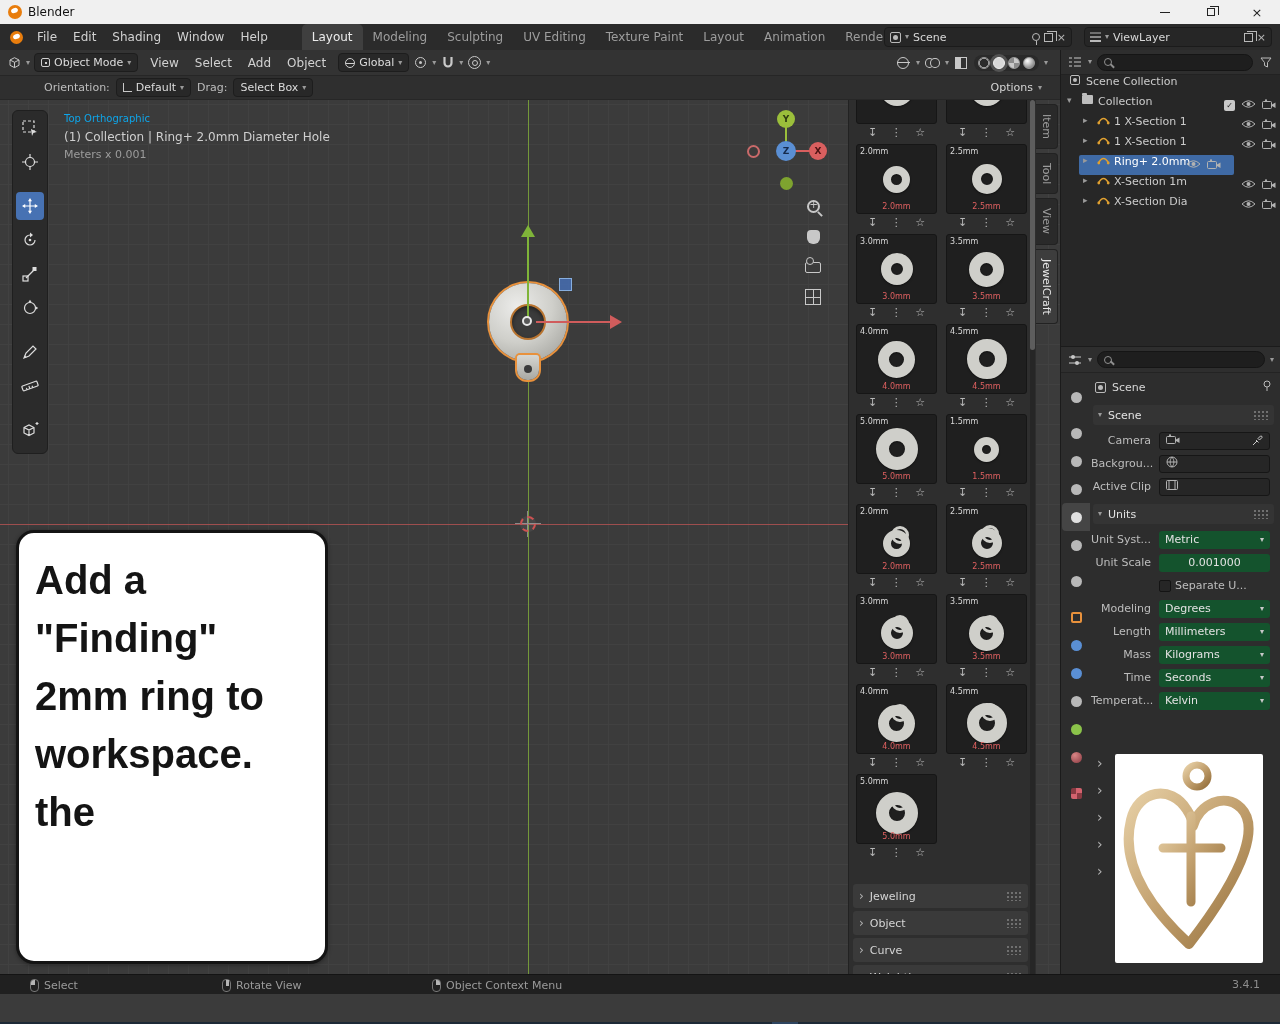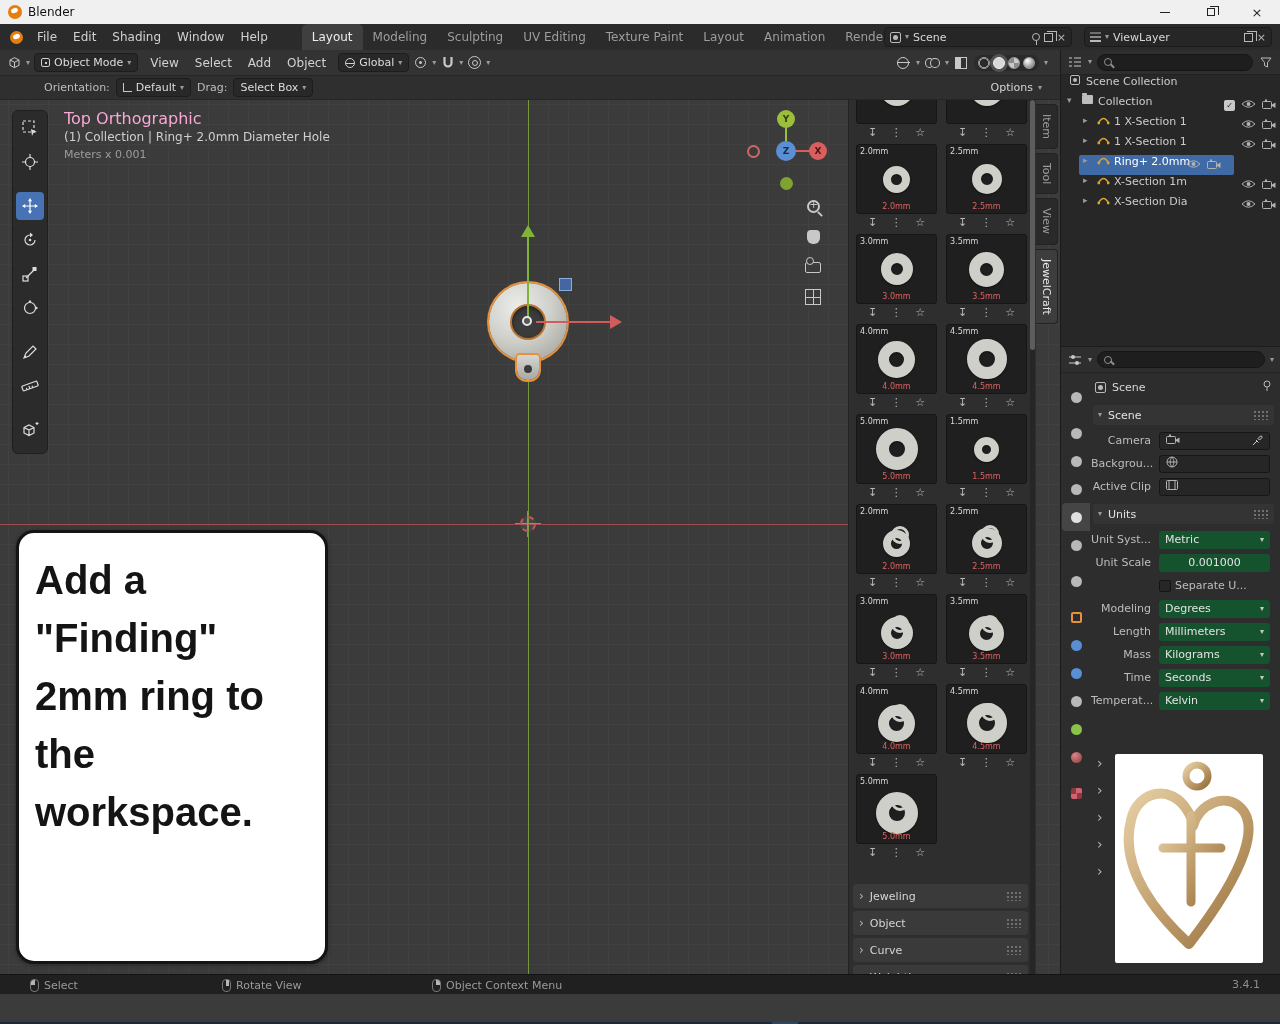--- a/index.html
+++ b/index.html
@@ -72,21 +72,21 @@
 .ts-label{font-size:11px;color:#bdbdbd}
 .mini-ax{display:inline-block;width:9px;height:9px;border-left:1px solid #c9c9c9;border-bottom:1px solid #c9c9c9}
 .options-dd{margin-left:auto;display:flex;align-items:center;gap:5px;font-size:11px;color:#d5d5d5;padding-right:8px}
 
 
 .viewport{position:absolute;left:0;top:76px;width:1060px;height:898px;background:#3b3b3b;overflow:hidden}
 .vgrid{position:absolute;inset:0;background-image:linear-gradient(#414141 1px,transparent 1px),linear-gradient(90deg,#414141 1px,transparent 1px);background-size:20px 20px;background-position:8px 8px}
 .axis-y{position:absolute;left:528px;top:0;width:1px;height:898px;background:#7ea83a;opacity:.85}
 .axis-x{position:absolute;left:0;top:448px;width:848px;height:1px;background:#a85050;opacity:.9}
 .vp-overlay{position:absolute;left:64px;top:34px;line-height:18px;pointer-events:none}
-.ov1{color:#f9a8d4;font-size:16px}
+.ov1{color:#0ea5e9;font-size:10px}
 .ov2{color:#cfcfcf;font-size:12px}
 .ov3{color:#9c9c9c;font-size:11px}
 .vp-toolbar{position:absolute;left:12px;top:34px;width:36px;background:#2b2b2b;border:1px solid #1f1f1f;border-radius:6px;padding:3px;display:flex;flex-direction:column;align-items:center}
 .tool-btn{width:28px;height:28px;border-radius:4px;display:flex;align-items:center;justify-content:center;margin-bottom:6px}
 .tool-btn.grp{margin-top:10px}
 .tool-btn.active{background:#4772b3}
 .tool-btn svg [stroke]{stroke-width:1.2}
 
 
 .obj-ring{position:absolute;left:489px;top:207px;width:78px;height:78px;border-radius:50%;background:radial-gradient(circle at 36% 30%,#ececea,#cfcfca 48%,#999994 100%);box-shadow:0 0 0 2px #e8913c}
@@ -467,22 +467,22 @@
       </div>
     <div class="vtool vt-hand"></div>
     <div class="vtool vt-cam"></div>
     <div class="vtool vt-grid"></div>
 
     <div class="callout">
       <div id="callout-lines">
           <div class="co-line">Add a</div>
           <div class="co-line">"Finding"</div>
           <div class="co-line">2mm ring to</div>
+          <div class="co-line">workspace.</div>
           <div class="co-line">the</div>
-          <div class="co-line">workspace.</div>
         </div>
     </div>
   </div>
 
   <div class="asset-panel">
     <div id="asset-grid">
         <div class="a-row">
           <div class="a-cell">
             <div class="a-thumb">
               <span class="a-ring " style="width:34px;height:34px;border-width:10px;margin-top:0px"></span>

